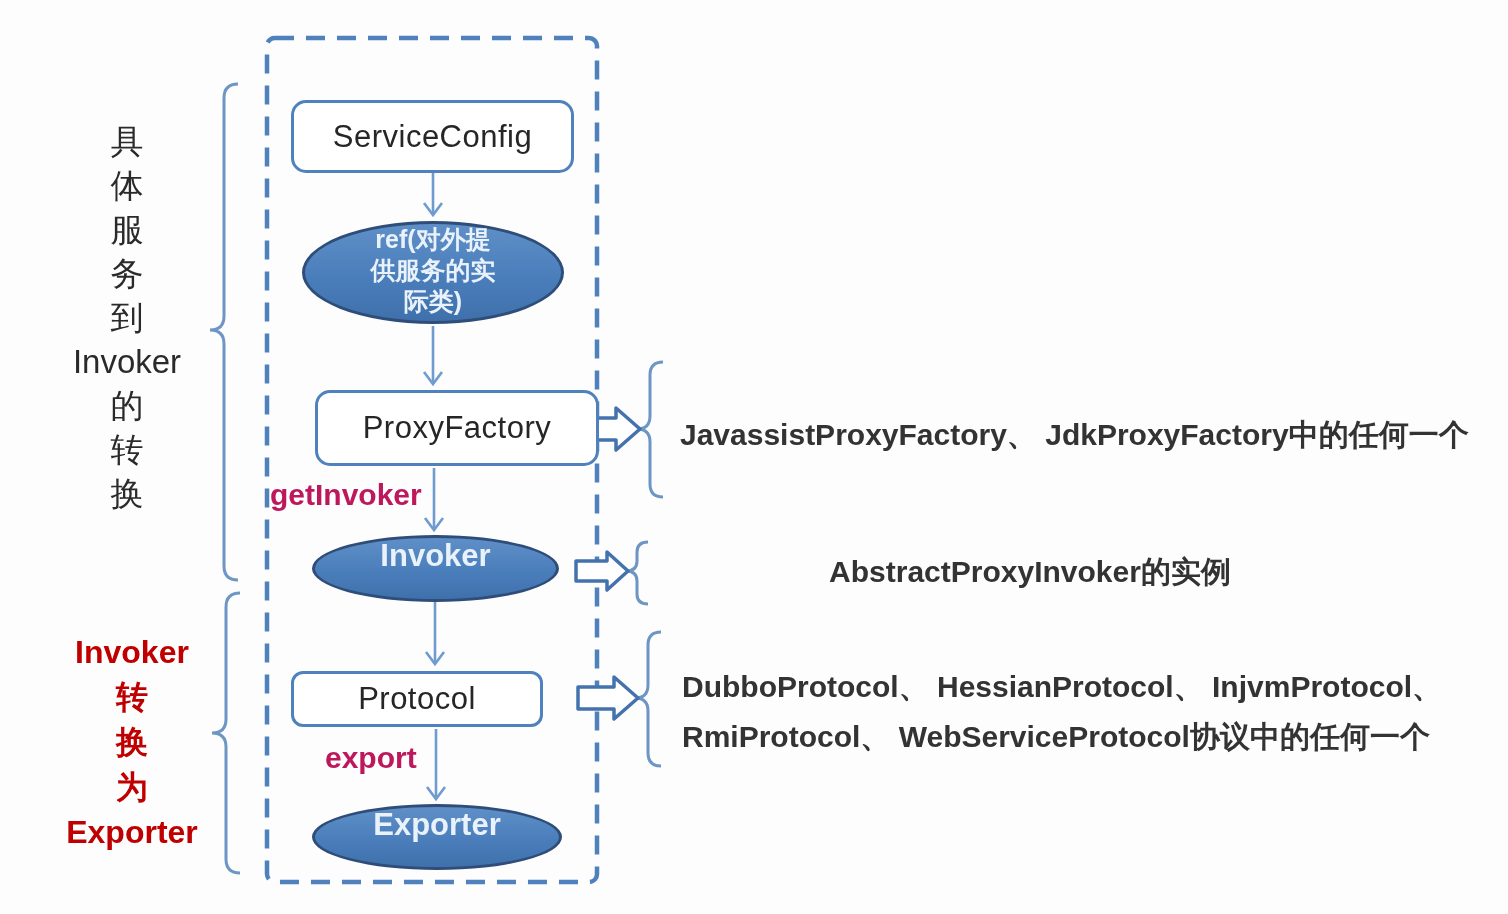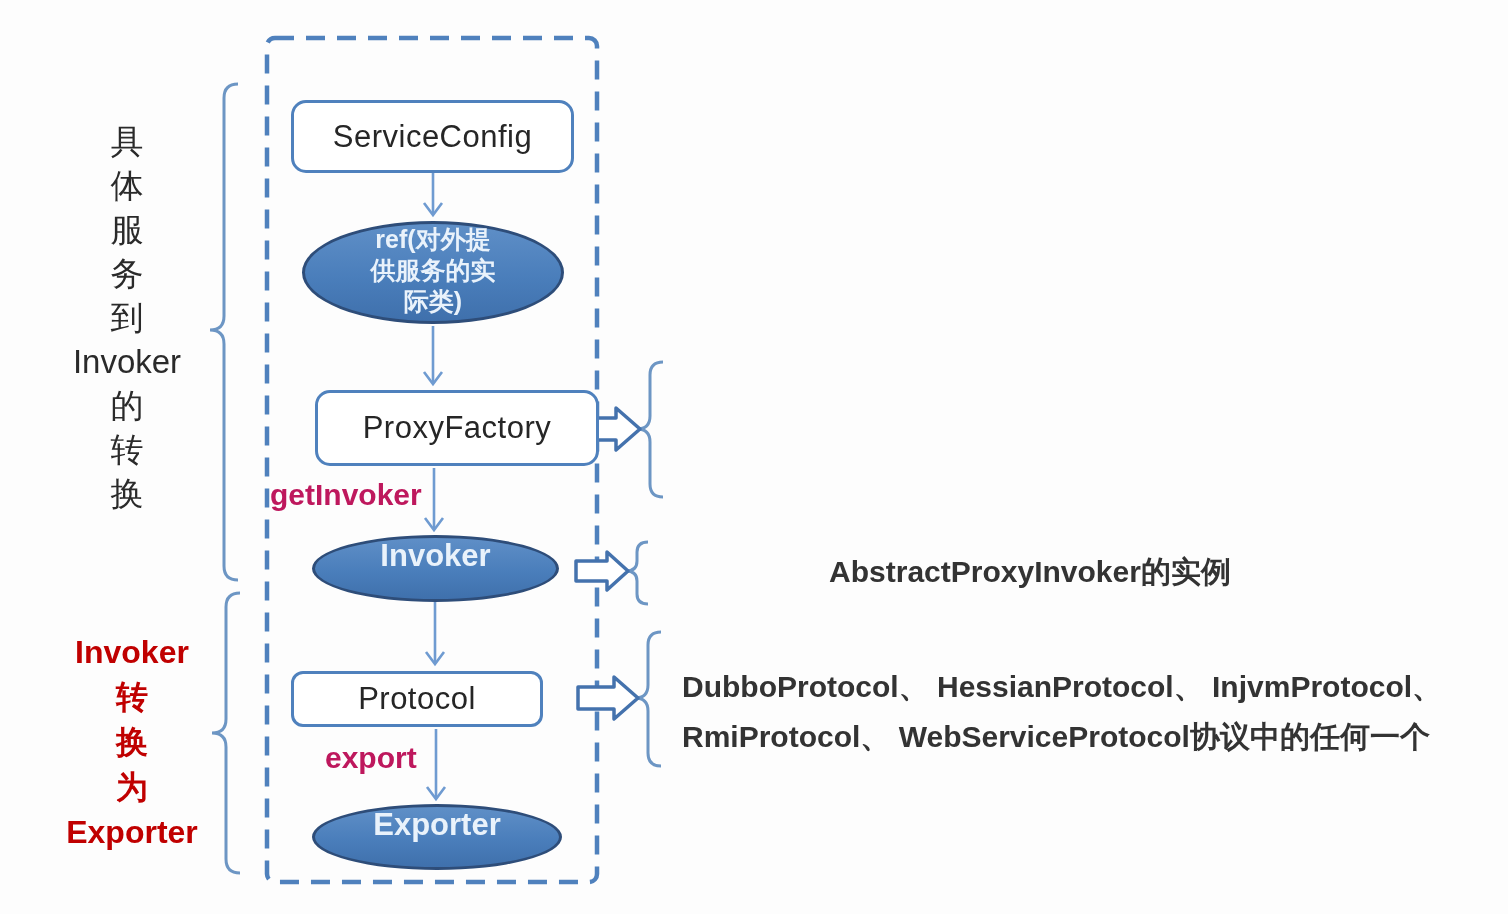--- a/index.html
+++ b/index.html
@@ -120,19 +120,20 @@
 的
 转
 换</div>
 
   <div class="label left-red" style="left:42px;top:630px;">Invoker
 转
 换
 为
 Exporter</div>
 
+  <div class="label right-text" style="left:680px;top:412px;width:810px;line-height:46px;">JavassistProxyFactory、 JdkProxyFactory中的任何一个</div>
 
   <div class="label right-text centered" style="left:690px;top:552px;width:680px;line-height:40px;">AbstractProxyInvoker的实例</div>
 
   <div class="label right-text" style="left:682px;top:662px;width:820px;">DubboProtocol、 HessianProtocol、 InjvmProtocol、
 RmiProtocol、 WebServiceProtocol协议中的任何一个</div>
 
 </div>
 
 </body></html>

